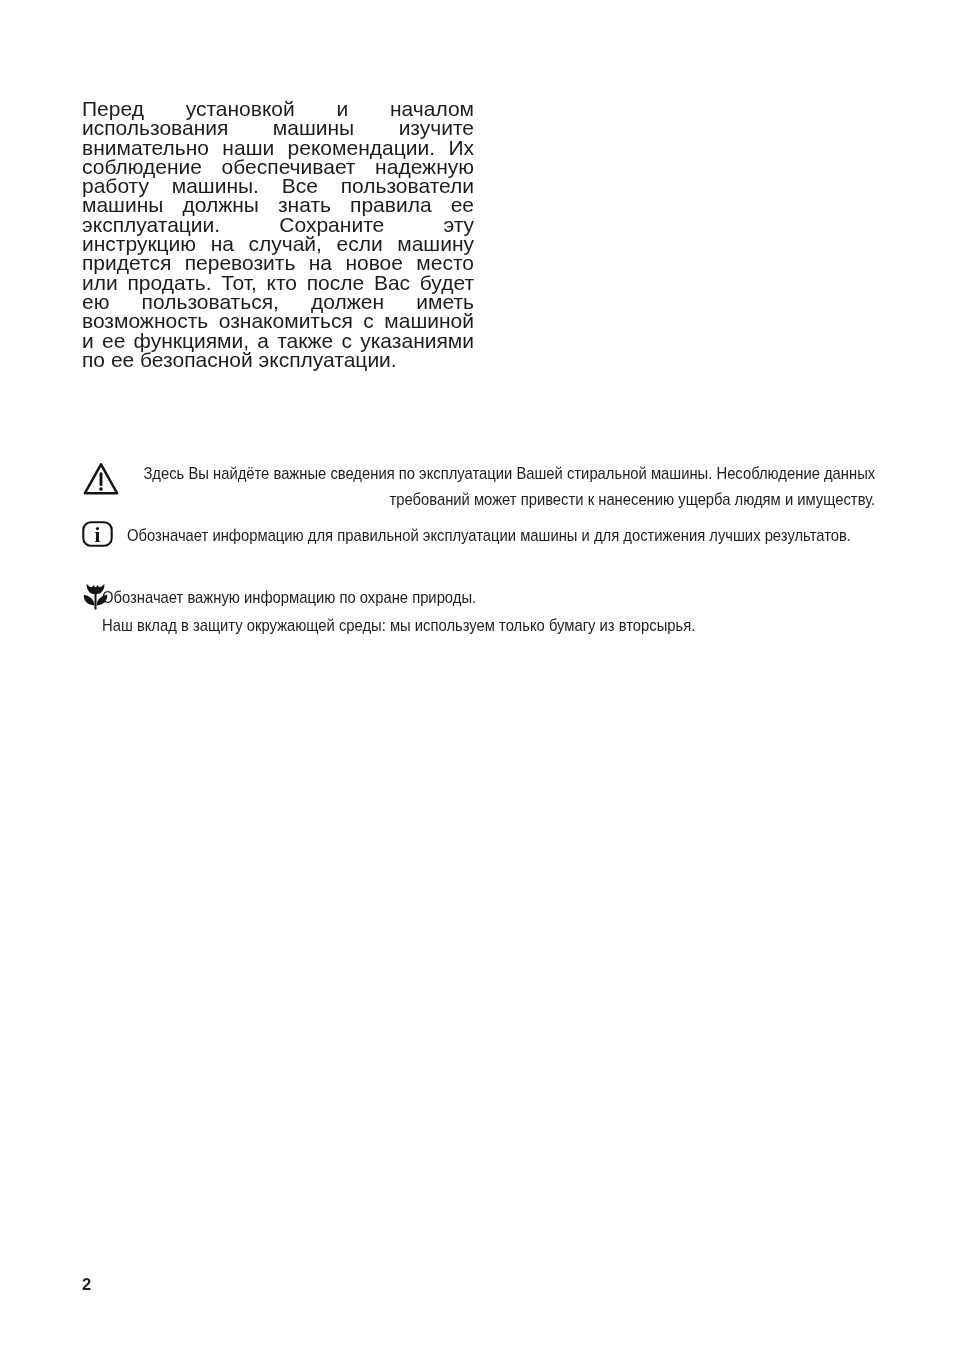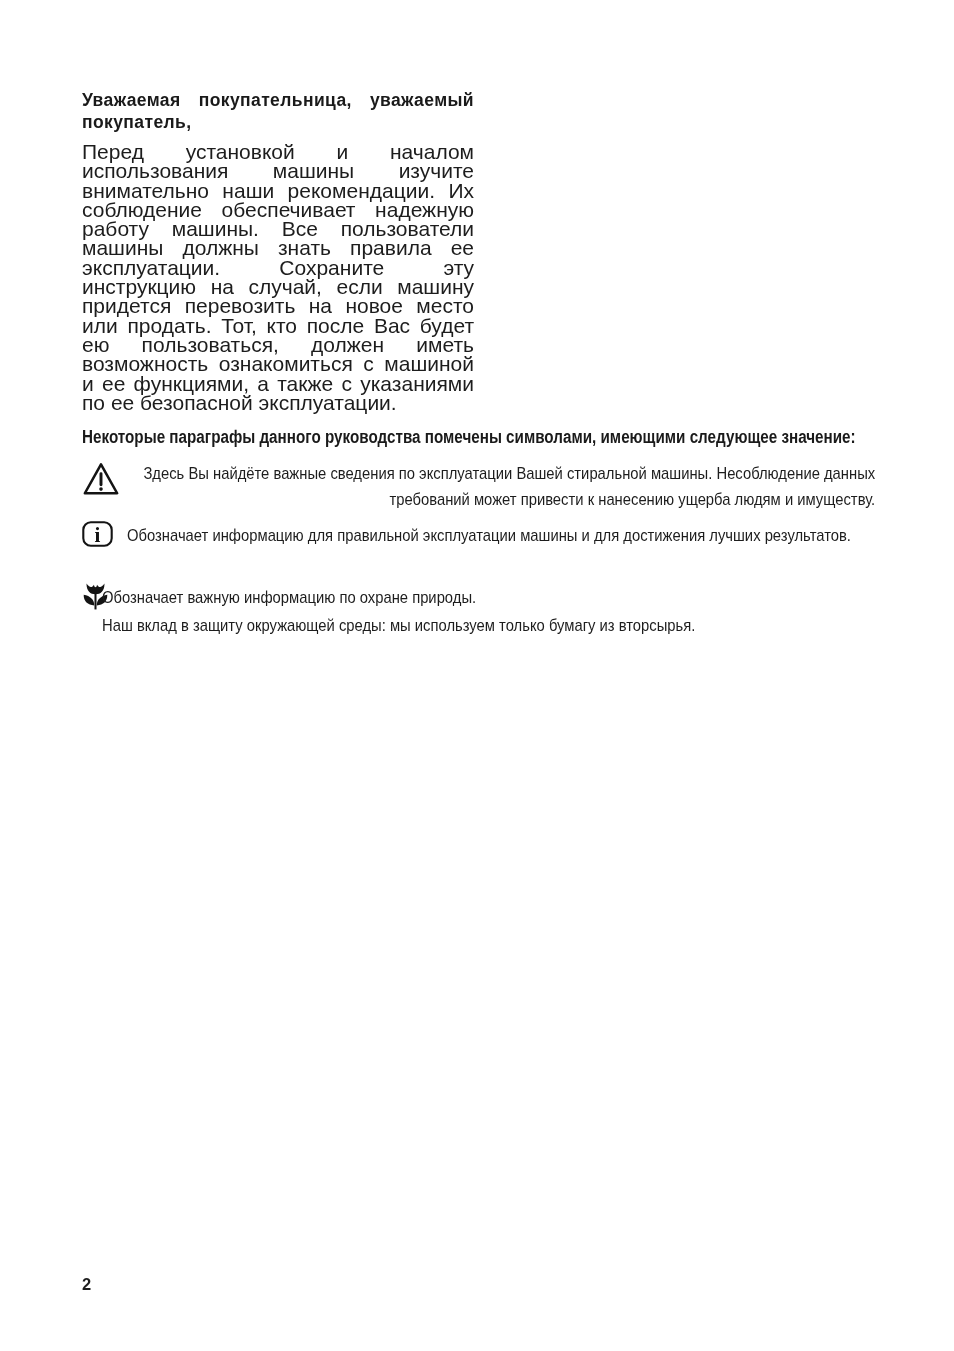--- a/index.html
+++ b/index.html
@@ -102,27 +102,23 @@
   }
 
   svg { display: block; }
 </style>
 </head>
 <body>
 
 <div class="page">
 
   <div class="intro-col">
-    <h1 class="intro-heading">Уважаемая покупательница, уважаемый покупатель,</h1>
     <p class="intro-par">Перед установкой и началом использования машины изучите внимательно наши рекомендации. Их соблюдение обеспечивает надежную работу машины. Все пользователи машины должны знать правила ее эксплуатации. Сохраните эту инструкцию на случай, если машину придется перевозить на новое место или продать. Тот, кто после Вас будет ею пользоваться, должен иметь возможность ознакомиться с машиной и ее функциями, а также с указаниями по ее безопасной эксплуатации.</p>
   </div>
 
-  <div class="symbols-intro">
-    <span class="cond">Некоторые параграфы данного руководства помечены символами, имеющими следующее значение:</span>
-  </div>
 
   <div class="sym-row row-warning">
     <span class="sym-icon">
       <svg width="38" height="42" viewBox="0 0 40 40" aria-hidden="true">
         <path d="M20 4.5 L37 35 L3 35 Z" fill="none" stroke="#141414" stroke-width="2.7" stroke-linejoin="round"></path>
         <line x1="20" y1="14.5" x2="20" y2="26" stroke="#141414" stroke-width="3.1" stroke-linecap="round"></line>
         <circle cx="20" cy="30.6" r="1.9" fill="#141414"></circle>
       </svg>
     </span>
     <div class="sym-text-wrap">

